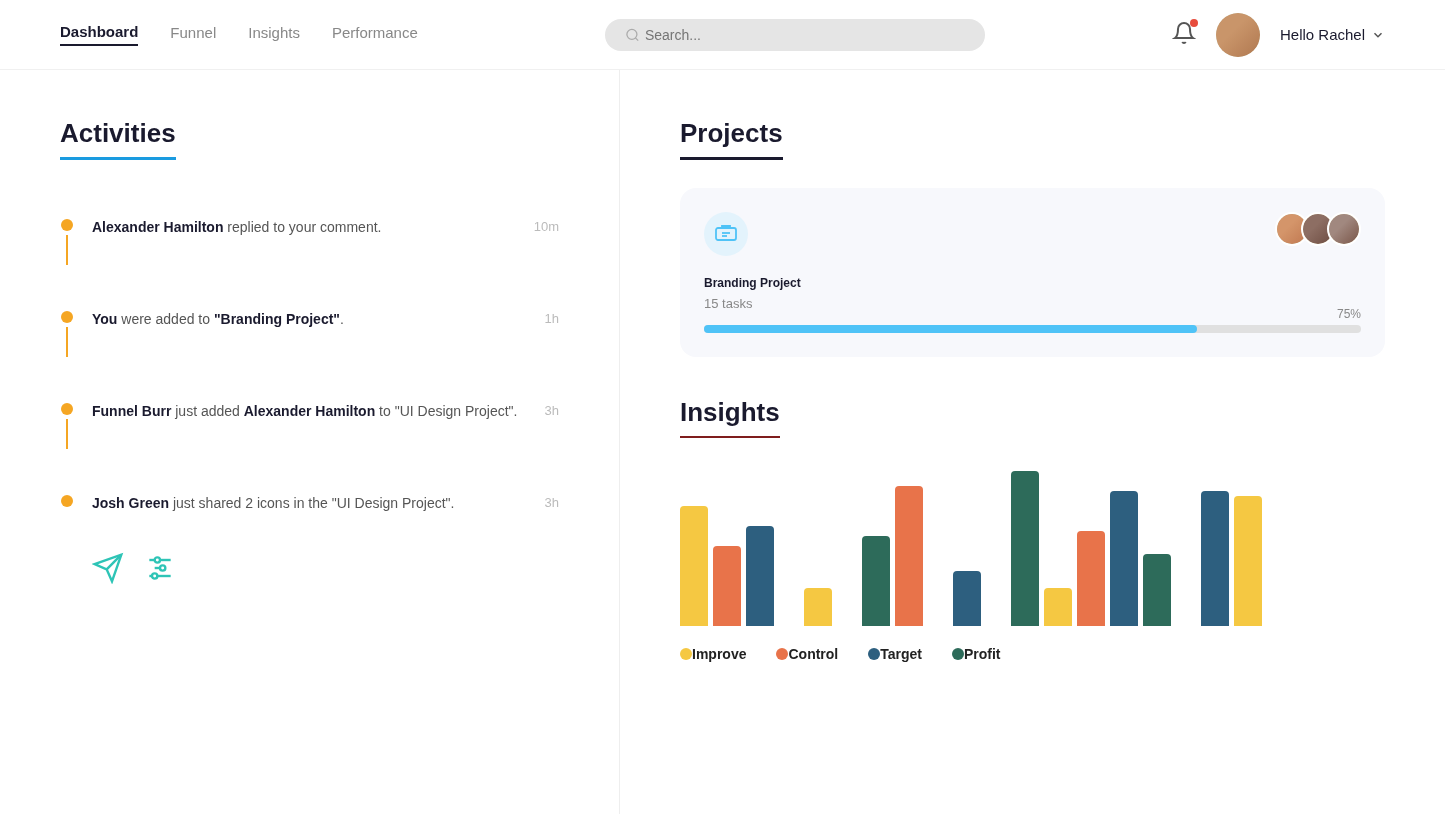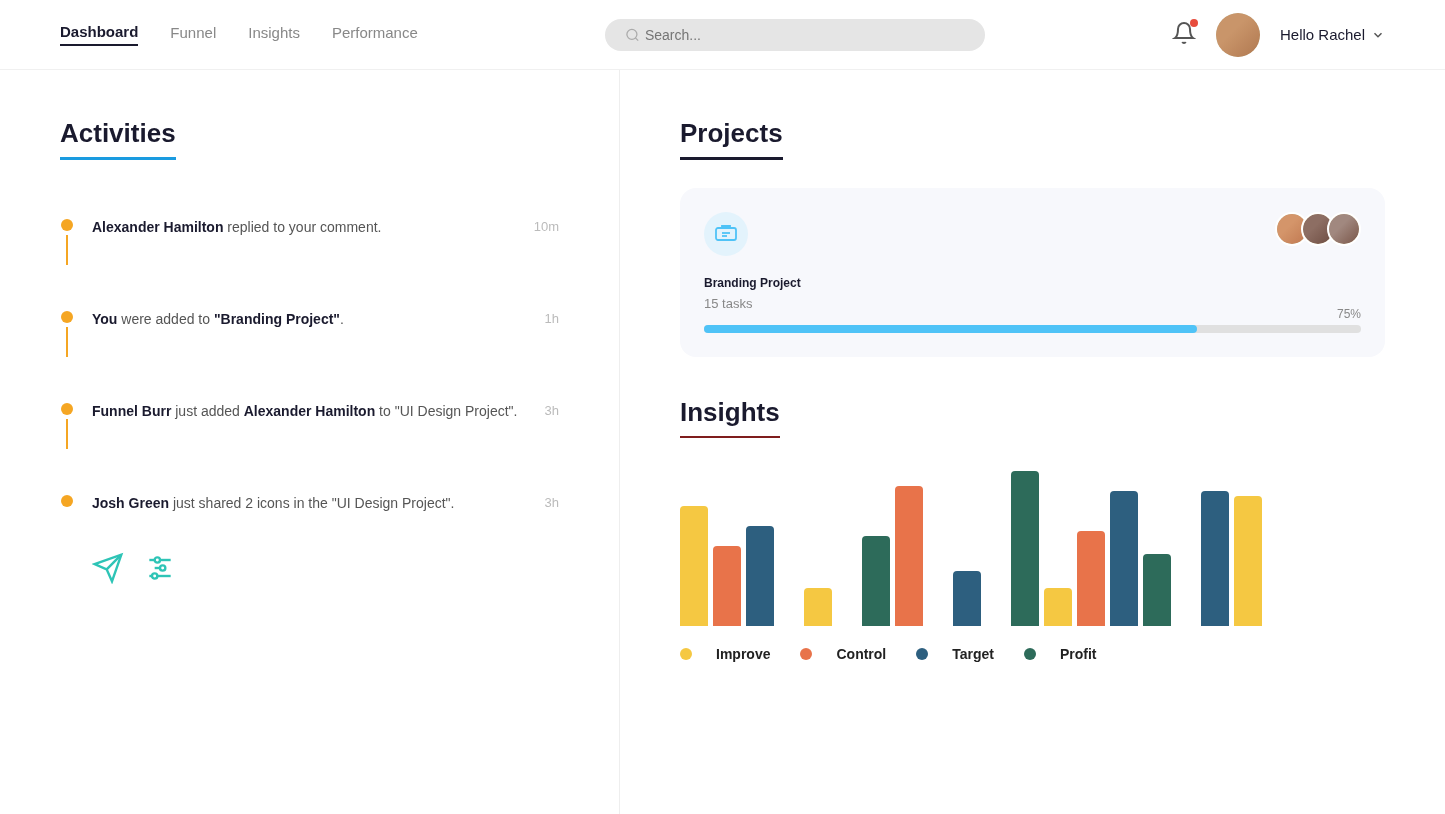--- a/index.html
+++ b/index.html
@@ -139,21 +139,21 @@
     }
     .bar-group { display: flex; align-items: flex-end; gap: 5px; }
     .bar {
       width: 28px; border-radius: 4px 4px 0 0;
     }
     .bar.yellow { background: #f5c842; }
     .bar.orange { background: #e8734a; }
     .bar-group-spacer { width: 10px; }
 
     .legend { display: flex; gap: 30px; margin-top: 20px; align-items: center; }
-    .legend-item { display: flex; align-items: center; gap: 24px; font-size: 14px; font-weight: 600; color: #222; }
+    .legend-item { display: flex; align-items: center; gap: 0; font-size: 14px; font-weight: 600; color: #222; }
     .legend-dot { width: 12px; height: 12px; border-radius: 50%; }
     .legend-dot.yellow { background: #f5c842; }
     .legend-dot.orange { background: #e8734a; }
     .legend-dot.dark-blue { background: #2d5f7f; }
     .legend-dot.teal { background: #2d6b5a; }
 
     
     .face { width: 100%; height: 100%; border-radius: 50%; }
     .face-1 { background: linear-gradient(135deg, #d4956a 40%, #c07850 100%); }
     .face-2 { background: linear-gradient(135deg, #8d6e63 40%, #6d4c41 100%); }

